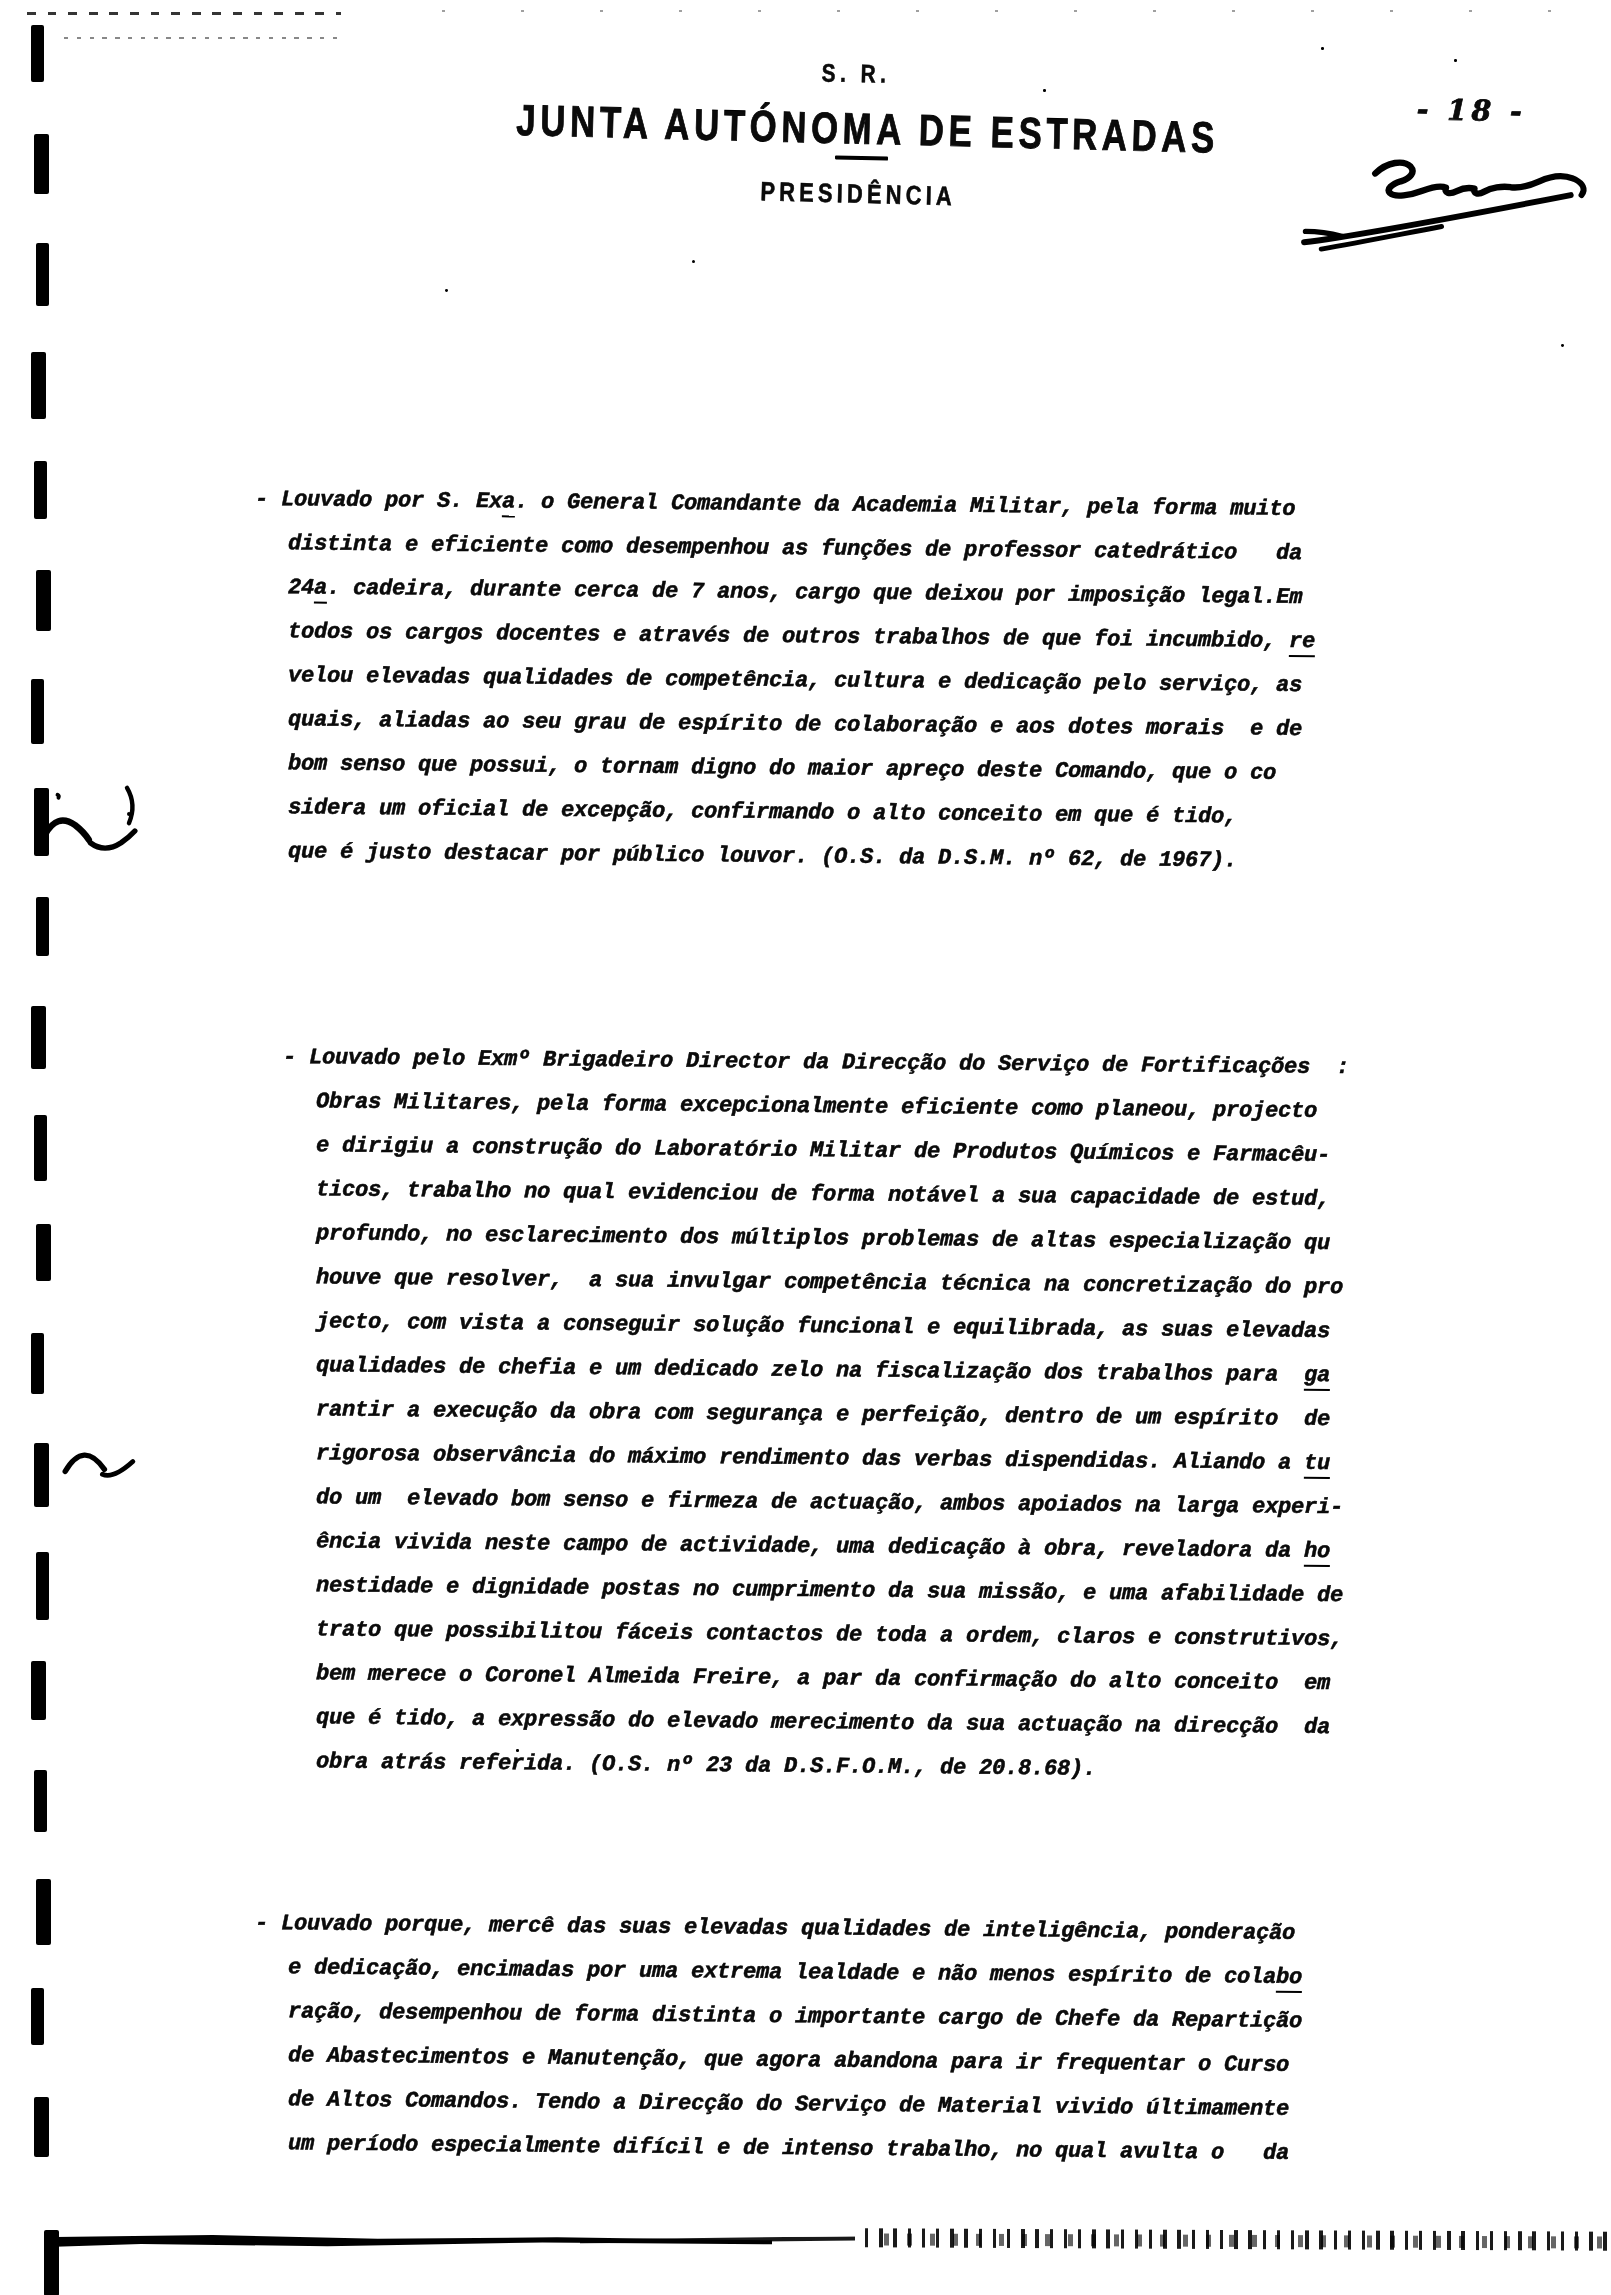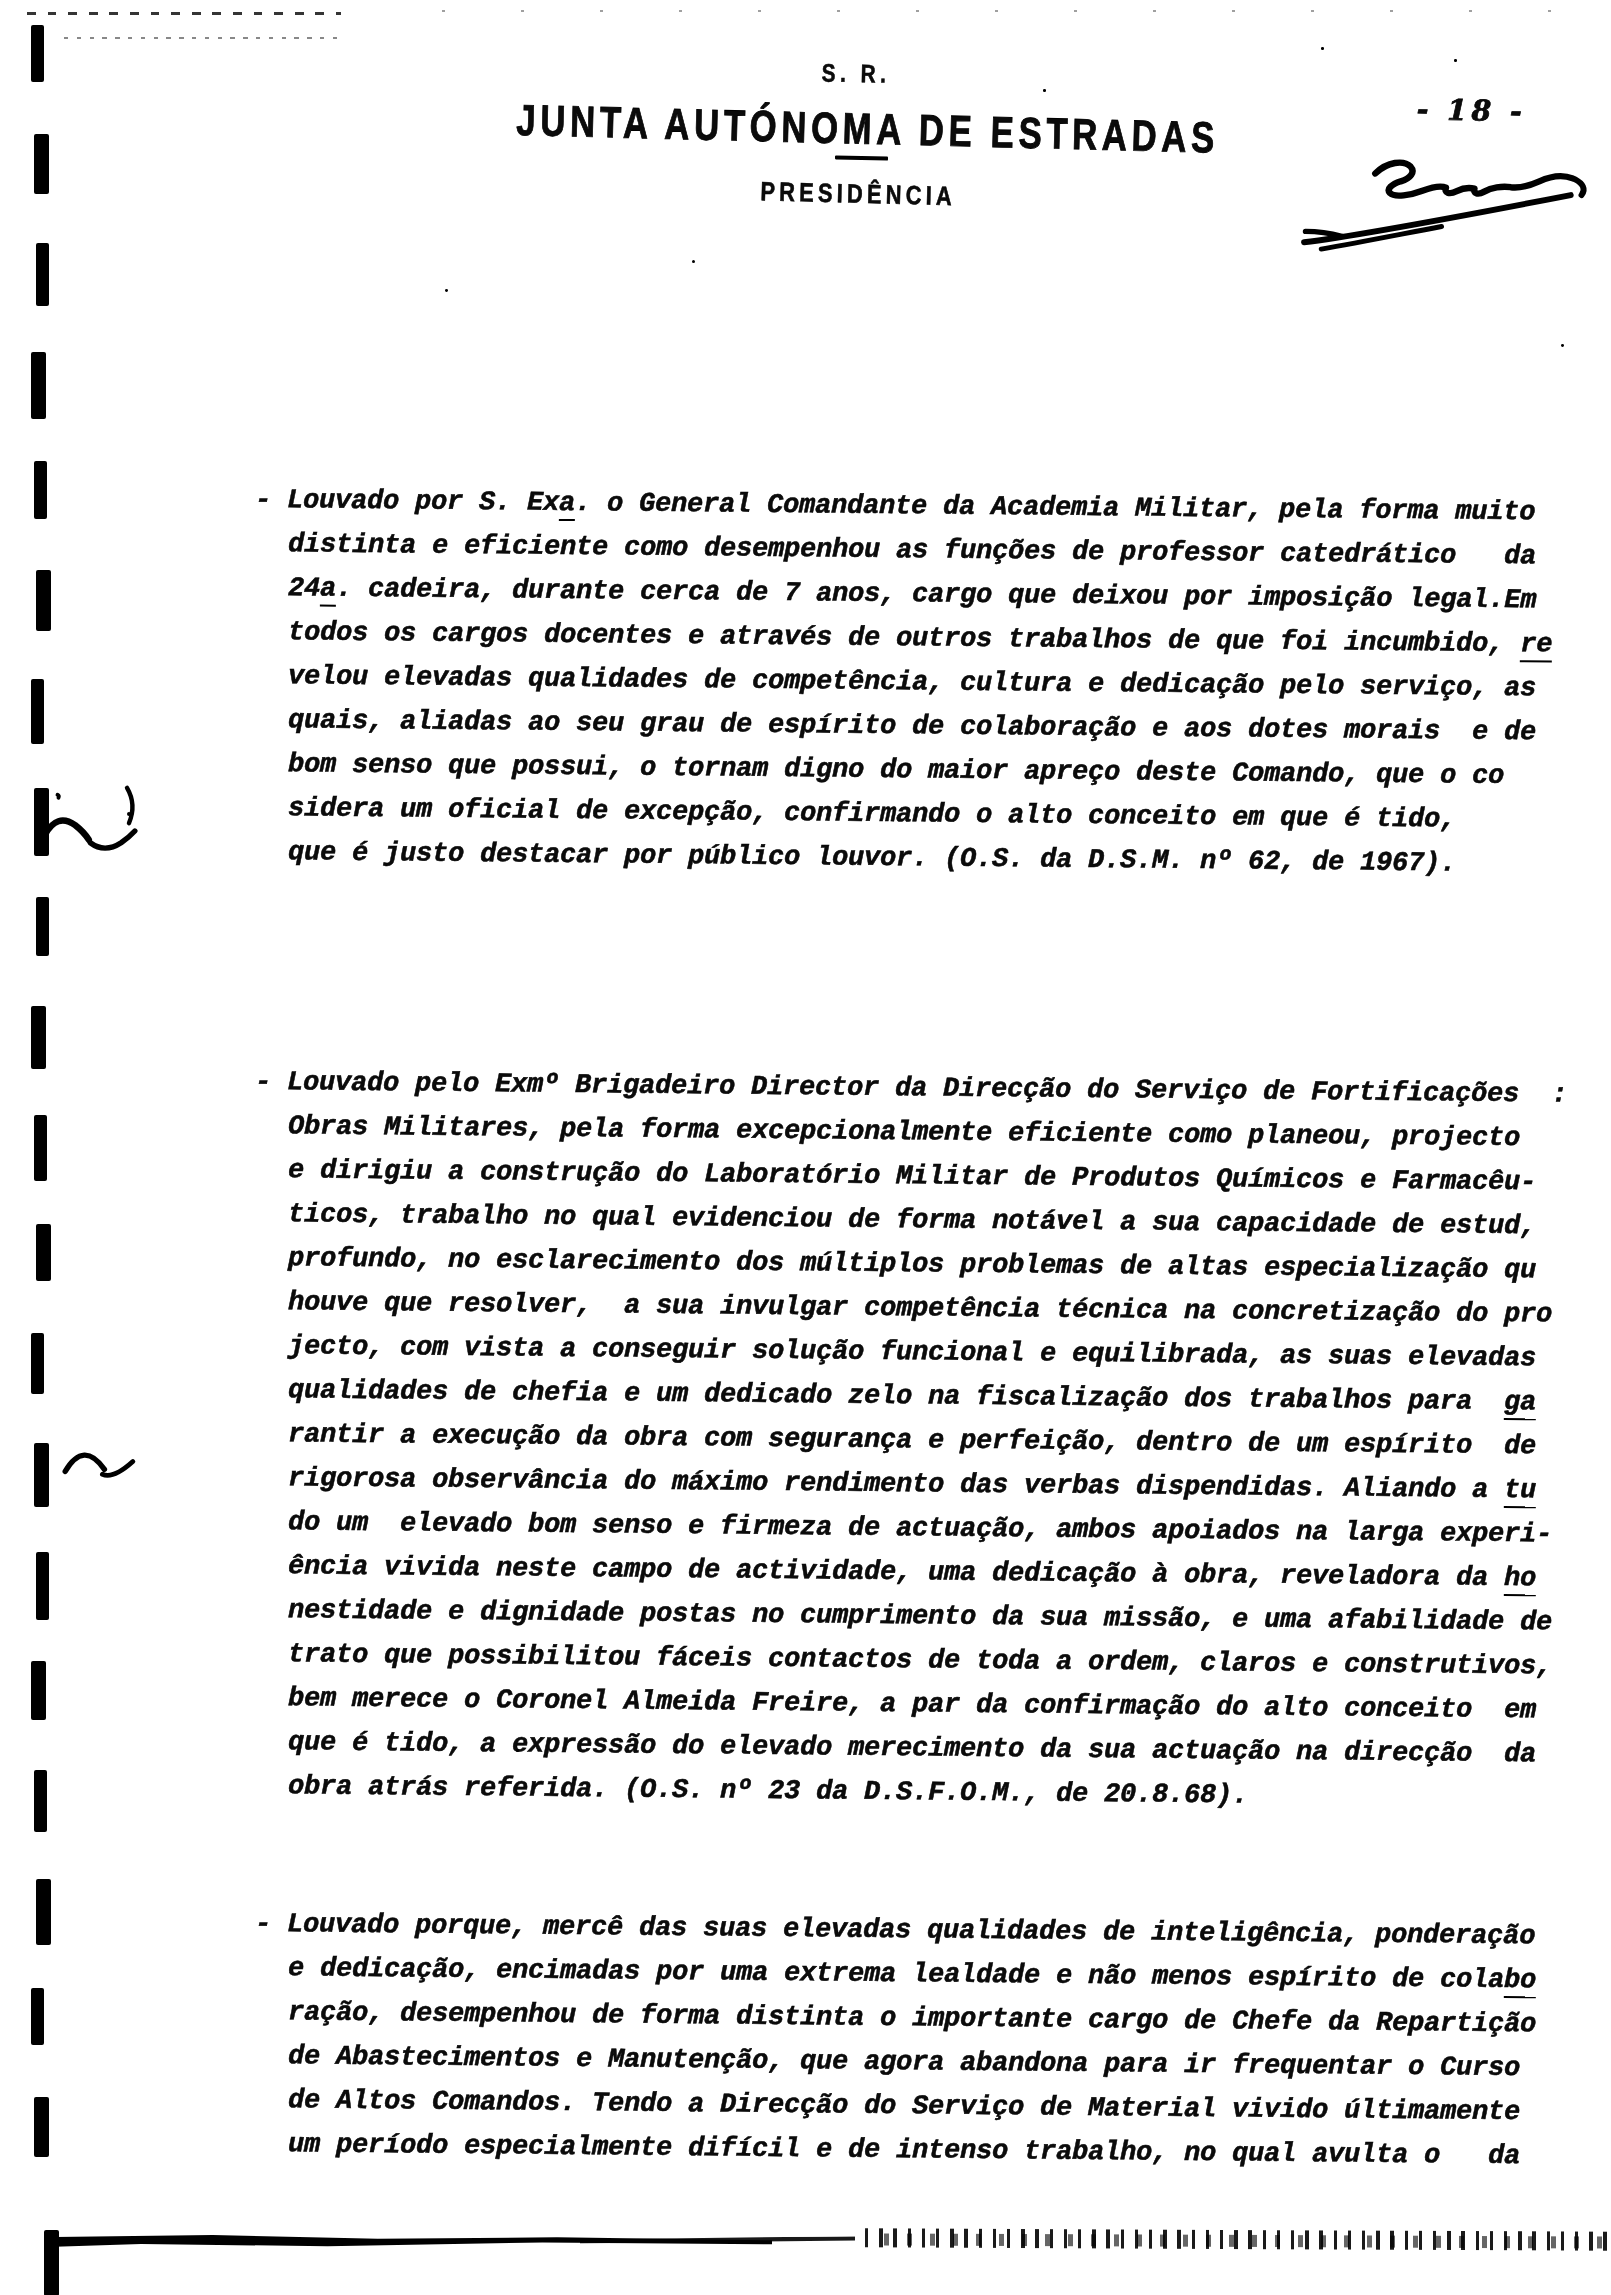--- a/index.html
+++ b/index.html
@@ -42,25 +42,25 @@
     position:absolute;left:1417px;top:92px;white-space:pre;
     font-family:"DejaVu Serif","Liberation Serif",serif;
     font-style:italic;font-weight:700;font-size:28.5px;letter-spacing:4.4px;
     transform:rotate(1.2deg);transform-origin:left top;
     -webkit-text-stroke:0.7px #000;
   }
   
   .bodytext{position:absolute;left:0;top:0;width:100%;}
   .paragraph{
     position:absolute;left:255px;width:1317px;
-    font-style:italic;font-weight:700;font-size:27px;line-height:44px;
+    font-style:italic;font-weight:700;font-size:22px;line-height:44px;
     letter-spacing:-0.2px;
     -webkit-text-stroke:0.5px #000;
   }
-  .p0{top:478px;} .p1{top:1060px;} .p2{top:1902px;}
+  .p0{top:478px;} .p1{top:1036px;margin-left:28px;} .p2{top:1902px;}
   .line{white-space:pre;padding-left:33px;transform:rotate(.55deg);transform-origin:0 60%;}
   .line.first{padding-left:0;}
   .line u{text-decoration:none;border-bottom:2.9px solid #000;padding-bottom:0.5px;}
   
   .binding-mark{position:absolute;background:#000;border-radius:2px;}
   .edge-bar-bottom-left{position:absolute;left:44px;top:2230px;width:14.7px;height:66px;background:#000;border-radius:2px;}
   .top-noise-1{position:absolute;left:27px;top:11.8px;width:314px;height:2.9px;opacity:.85;
     background:repeating-linear-gradient(90deg,#111 0 8.8px,transparent 8.8px 20.6px);}
   .top-noise-2{position:absolute;left:64px;top:37px;width:275px;height:2px;opacity:.5;
     background:repeating-linear-gradient(90deg,#111 0 4.4px,transparent 4.4px 12.8px);}

